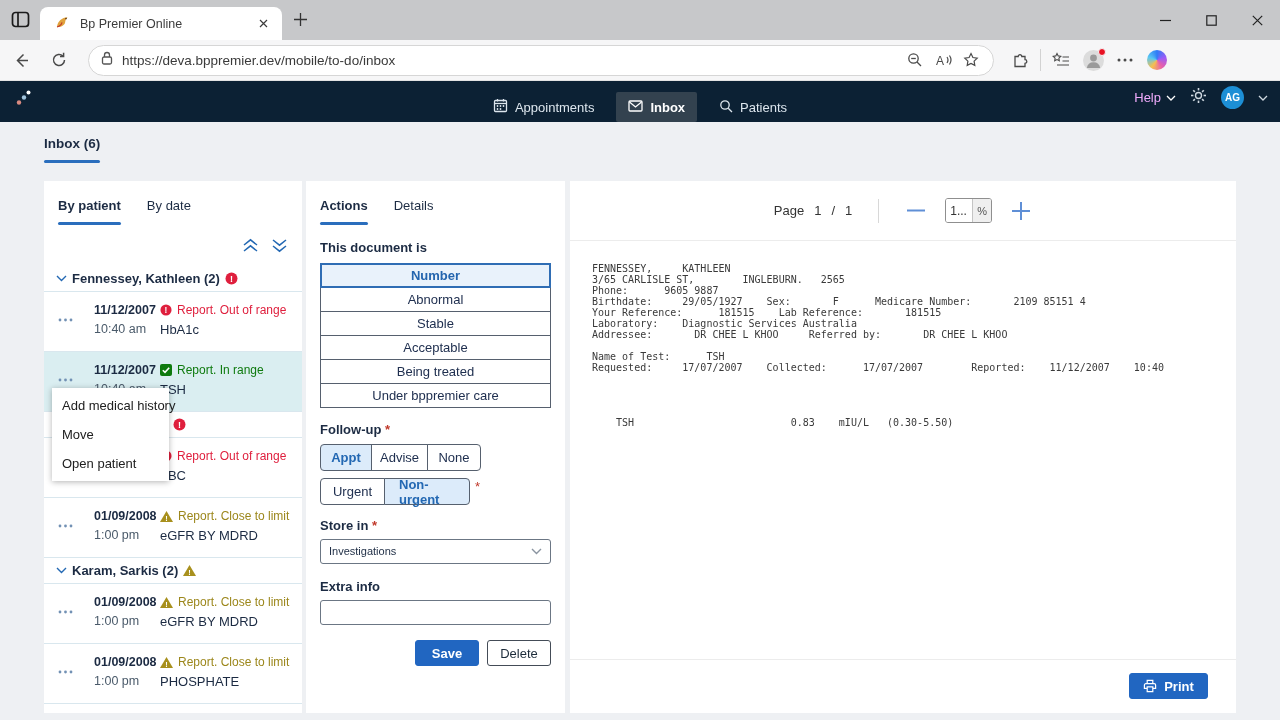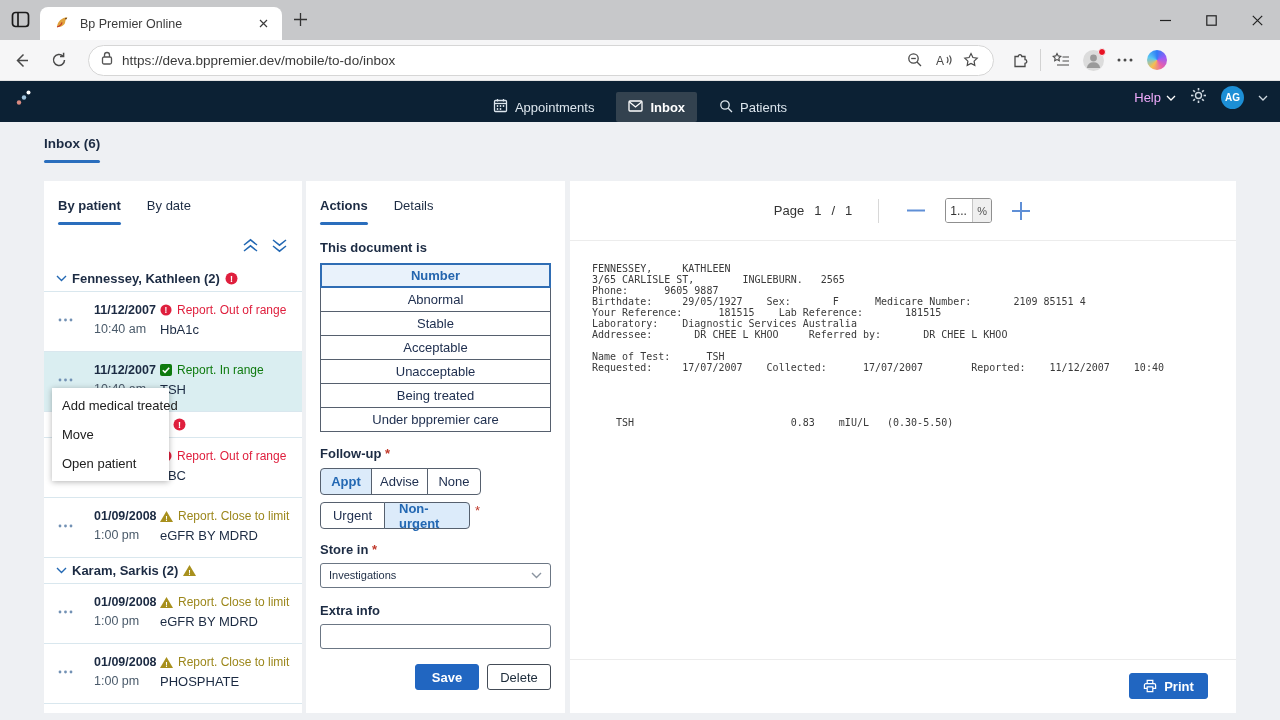--- a/index.html
+++ b/index.html
@@ -474,21 +474,21 @@
               <text x="6.5" y="9.8" text-anchor="middle" font-size="7.5" font-weight="bold" fill="#fff" font-family="Liberation Sans">!</text>
             </svg>
             <span>Report. Close to limit</span>
           </div>
         <div class="ltest">PHOSPHATE</div>
       </span>
     </div>
   </div>
 
   <div class="ctx-menu">
-    <div class="ctx-item">Add medical treated</div>
+    <div class="ctx-item">Add medical history</div>
     <div class="ctx-item">Move</div>
     <div class="ctx-item">Open patient</div>
   </div>
 
   <div class="card card-mid">
     <div class="panel-tabs">
       <div class="ptab active">
         <span class="lbl">Actions</span>
           <div class="bar"></div>
       </div>
@@ -497,21 +497,20 @@
           <div class="bar"></div>
       </div>
     </div>
     <div class="mid-body">
       <div class="sec-label">This document is</div>
       <div class="doc-status">
         <div class="ds-btn selected">Number</div>
         <div class="ds-btn">Abnormal</div>
         <div class="ds-btn">Stable</div>
         <div class="ds-btn">Acceptable</div>
-        <div class="ds-btn">Unacceptable</div>
         <div class="ds-btn">Being treated</div>
         <div class="ds-btn">Under bppremier care</div>
       </div>
 
       <div class="sec-label" style="margin-top:14px;"><span>Follow-up</span> <span class="req">*</span></div>
       <div class="seg">
         <div class="seg-btn selected" style="width:52px;">Appt</div>
         <div class="seg-btn" style="width:57px;">Advise</div>
         <div class="seg-btn" style="width:54px;">None</div>
       </div>

